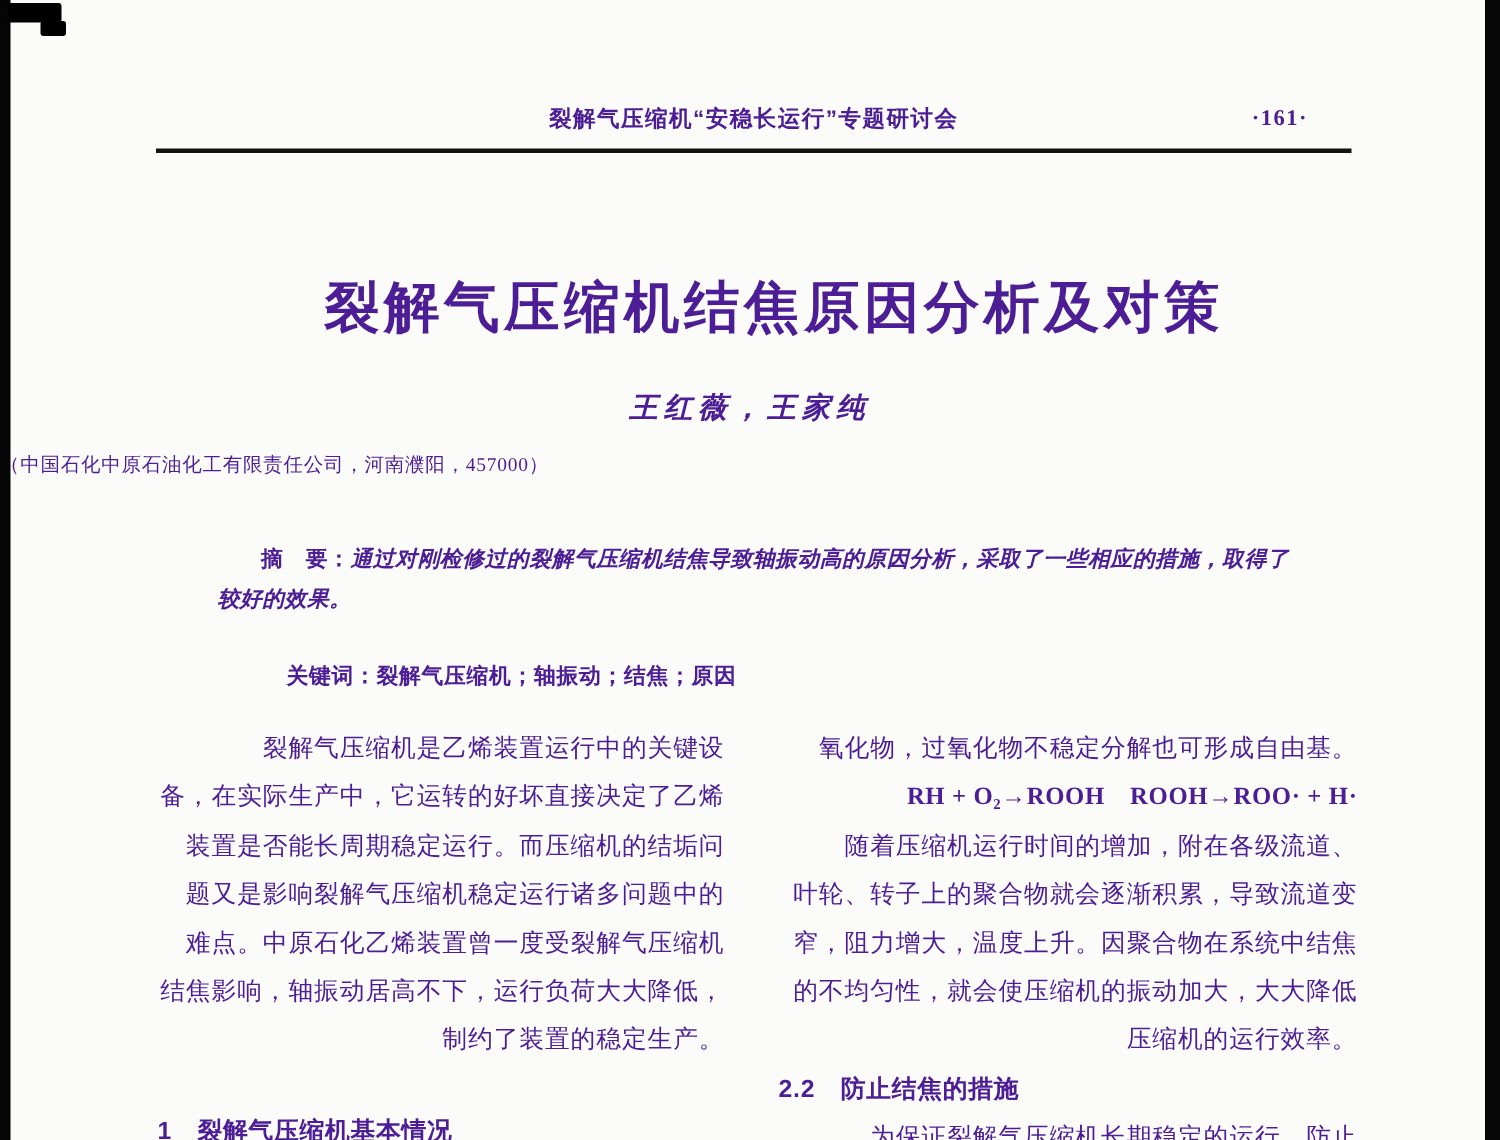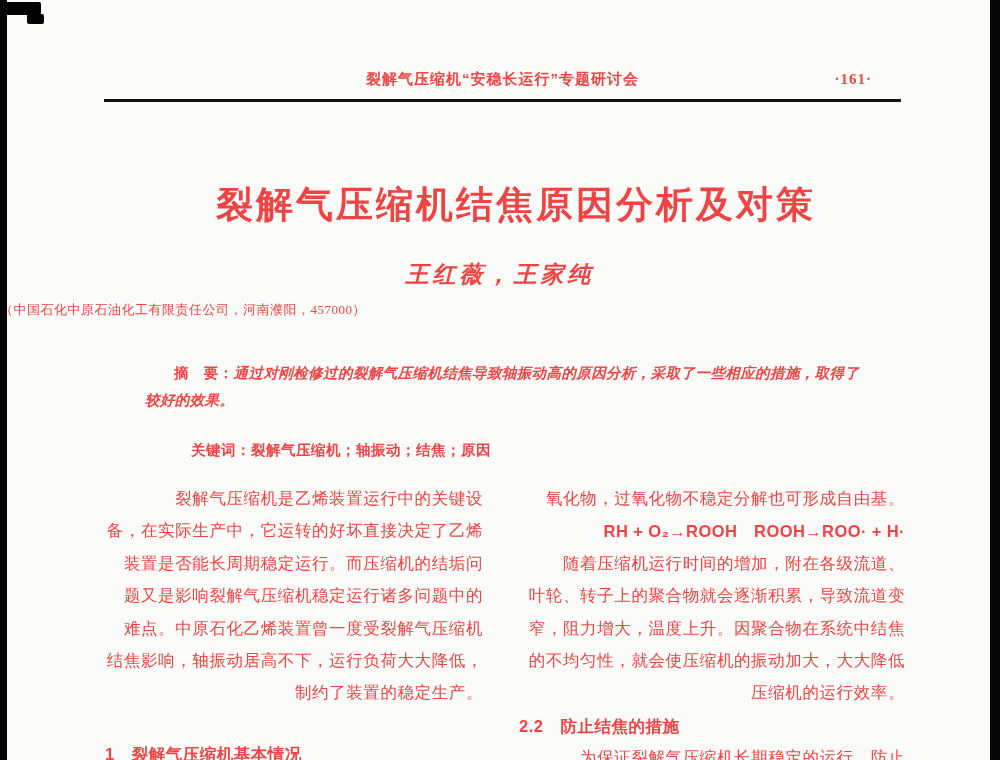--- a/index.html
+++ b/index.html
@@ -1,18 +1,18 @@
 <!DOCTYPE html>
 <html><head>
 <meta charset="utf-8">
 <style>
   html,body{margin:0;padding:0;background:#d8d8d8;}
   .page{
     position:relative;width:1000px;height:760px;margin:0 auto;
-    background:#fbfbf9;overflow:hidden;color:#ef4444;
+    background:#fbfbf9;overflow:hidden;color:#4c1d95;
     font-family:"Liberation Serif","DejaVu Serif",serif;
   }
   
   .edge-left{position:absolute;left:0;top:0;width:7px;height:760px;background:#050505;}
   .edge-right{position:absolute;right:0;top:0;width:10px;height:760px;background:#070707;}
   .blob-a{position:absolute;left:5px;top:2px;width:36px;height:13px;background:#000;border-radius:2px;}
   .blob-b{position:absolute;left:27px;top:14px;width:17px;height:10px;background:#000;border-radius:2px;}
   
   .header{position:absolute;top:70px;left:105px;width:795px;height:24px;}
   .conf{
@@ -25,21 +25,21 @@
   }
   .rule{position:absolute;top:99px;left:104px;width:797px;height:3px;background:#121212;}
   
   .title{
     position:absolute;top:164px;left:0;width:100%;margin:16px;text-align:center;
     font-size:37px;font-weight:700;letter-spacing:3px;
     font-family:"Liberation Sans","DejaVu Sans",sans-serif;
   }
   .authors{
     position:absolute;top:259px;left:0;width:100%;text-align:center;
-    font-size:23px;font-weight:700;font-style:italic;letter-spacing:4px;
+    font-size:19px;font-weight:700;font-style:italic;letter-spacing:4px;
   }
   .affiliation{
     position:absolute;top:301px;left:0;width:100%;text-align:left;
     font-size:13px;letter-spacing:0.5px;
   }
   
   .abstract{
     position:absolute;top:360px;left:145px;width:722px;margin:0;
     font-size:14.5px;line-height:27px;font-style:italic;font-weight:600;
     text-indent:2em;letter-spacing:0.4px;
@@ -52,21 +52,21 @@
   }
   
   .body{position:absolute;top:483px;left:105px;display:flex;gap:36px;}
   .col{font-size:16.5px;}
   .col-left{width:378px;}
   .col-right{width:386px;}
   .line{line-height:32.4px;white-space:nowrap;letter-spacing:0.6px;text-align:right;}
   .indent{padding-left:33px;}
   .formula{
     font-weight:700;padding-left:30px;letter-spacing:0.4px;
-    font-family:Liberation Sans, sans-serif;
+    font-family:Liberation Serif, serif;
   }
   .heading{
     font-weight:700;line-height:32.4px;letter-spacing:0.5px;white-space:nowrap;
     font-family:"Liberation Sans","DejaVu Sans",sans-serif;
   }
   .heading-offset{margin-top:28px;}
 </style>
 </head>
 <body>
 

